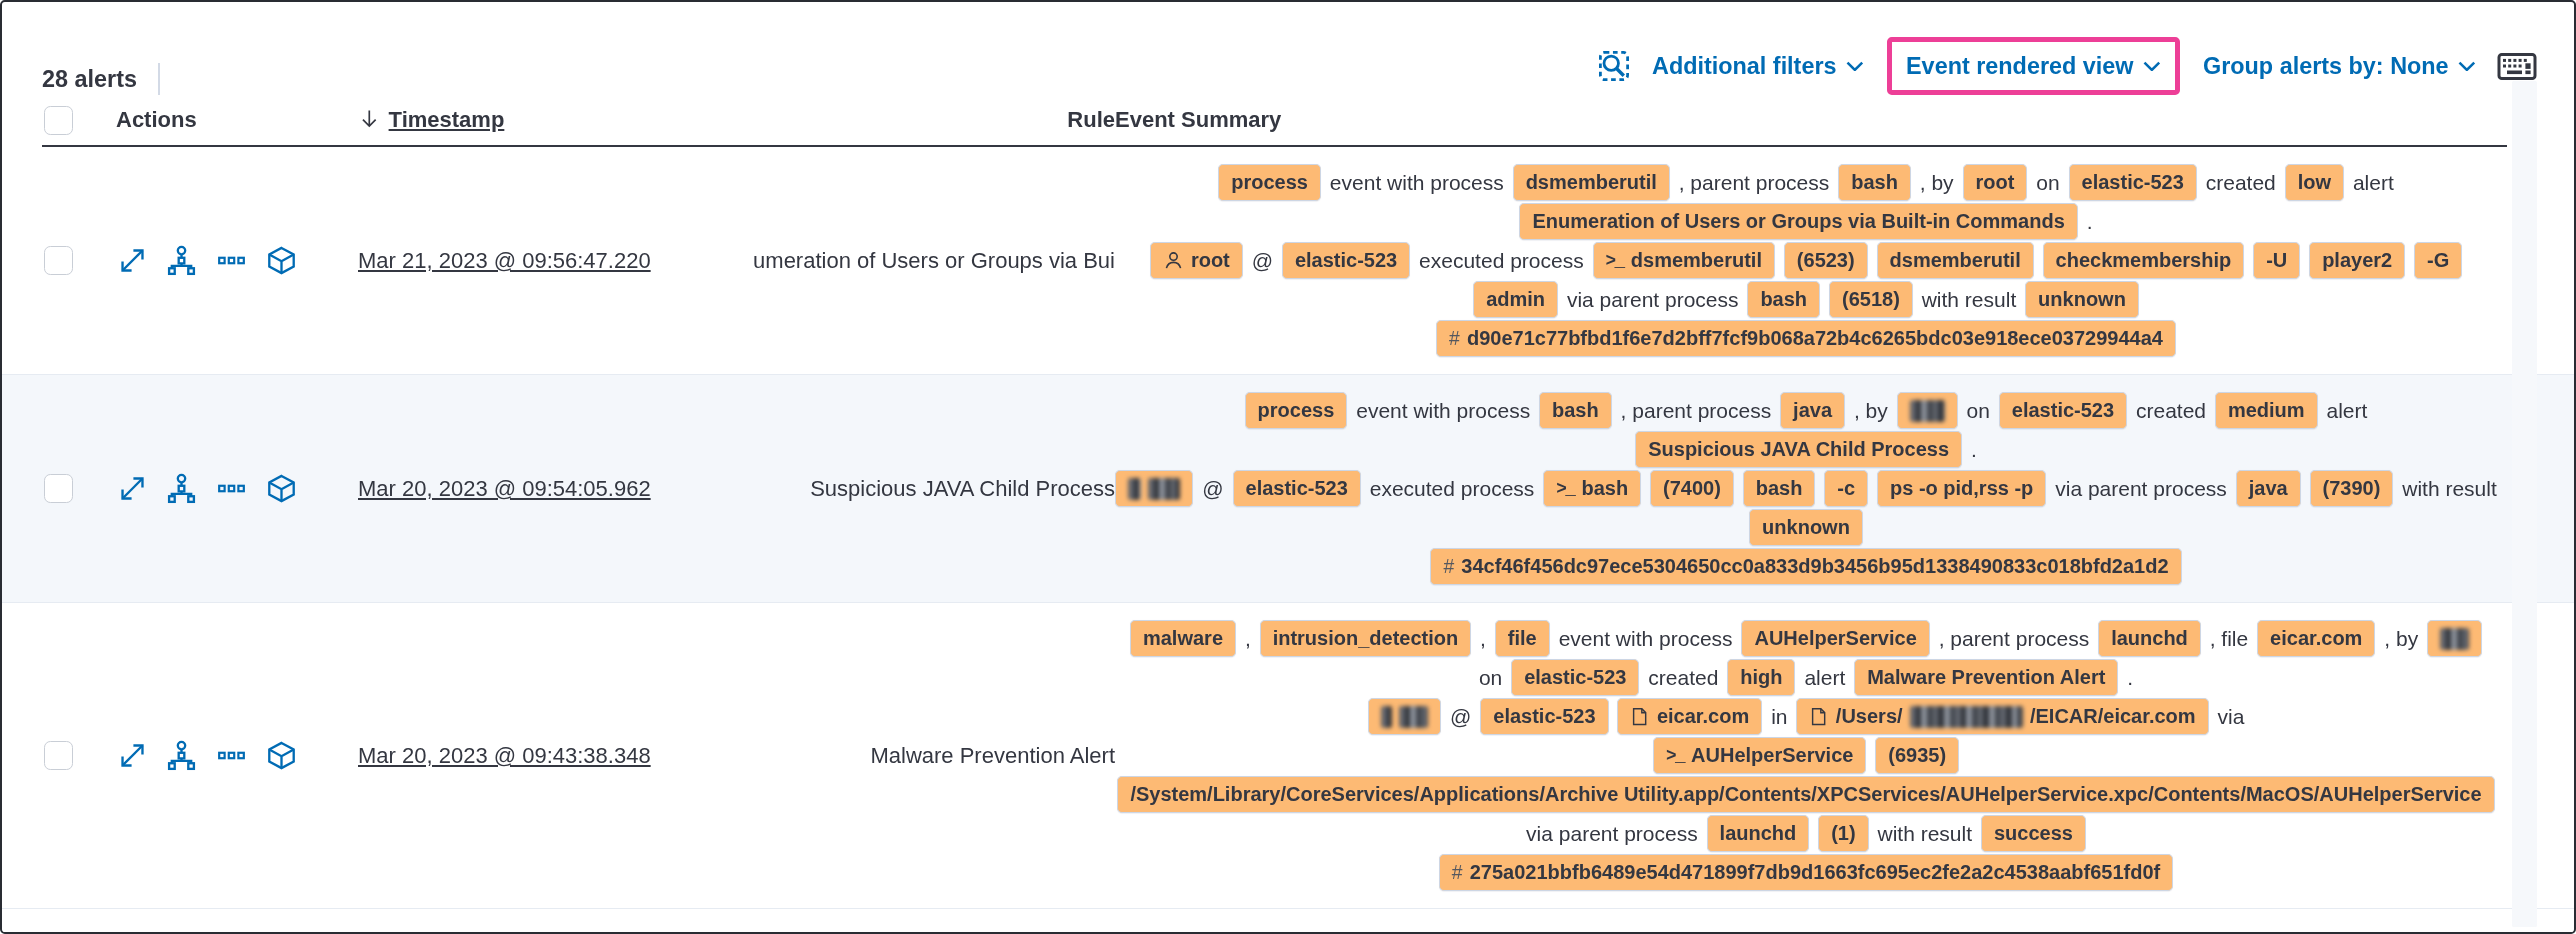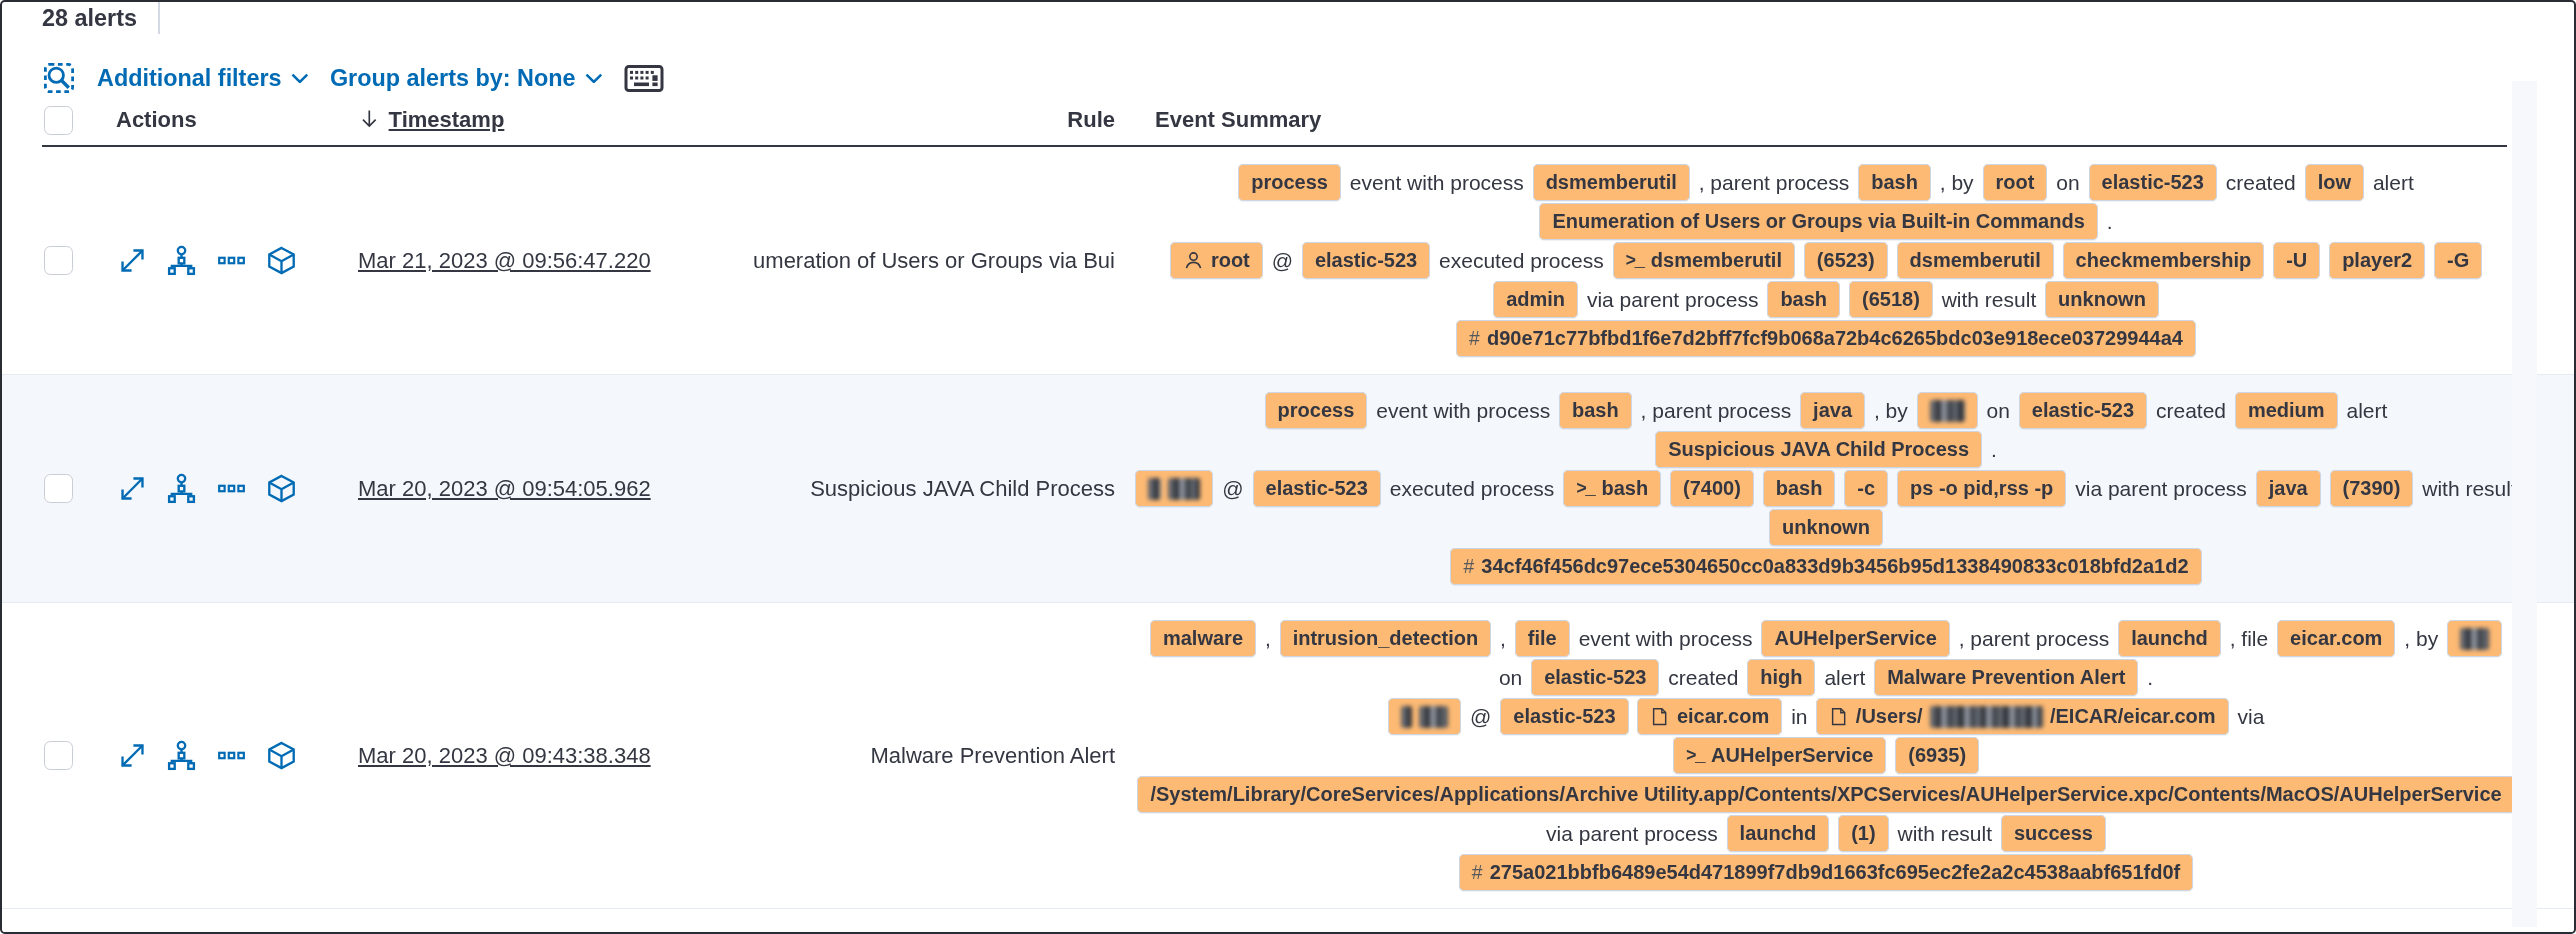--- a/index.html
+++ b/index.html
@@ -1,20 +1,20 @@
 <!DOCTYPE html>
 <html style="font-size:13px"><head>
 <meta charset="utf-8">
 <style>
   html,body{margin:0;padding:0;background:#fff;}
   body{width:2576px;height:934px;overflow:hidden;font-family:"Liberation Sans","DejaVu Sans",sans-serif;color:#343741;}
   .frame{box-sizing:border-box;width:2576px;height:934px;border:2.4px solid #292c33;border-radius:4.8px;background:#fff;position:relative;overflow:hidden;}
 
   
-  .topbar{height:93px;display:flex;align-items:flex-start;justify-content:space-between;padding:0 37px 0 40px;flex-direction:column;}
+  .topbar{height:93px;display:flex;align-items:flex-end;justify-content:space-between;padding:0 37px 0 40px;}
   .topbar .left{display:flex;align-items:center;gap:21px;}
   .alert-count{font-size:23.4px;font-weight:700;color:#343741;}
   .vsep{width:1.6px;height:32px;background:#d3dae6;display:inline-block;}
   .topbar .right{display:flex;align-items:center;gap:21px;}
   .link{display:inline-flex;align-items:center;gap:9.7px;color:#006bb4;font-size:23.4px;font-weight:600;cursor:pointer;white-space:nowrap;}
   .chev svg{display:block;}
   .tool-icn{display:inline-flex;align-items:center;}
   .tool-icn.blue{color:#006bb4;}
   .tool-icn.dark{color:#343741;}
   .hl-box{display:inline-flex;align-items:center;border:5.6px solid #ed3f97;border-radius:4.8px;padding:10.5px 14.5px;margin:0 1.6px;}
@@ -32,21 +32,21 @@
 
   
   .trow{display:flex;align-items:stretch;padding:16px 77px 16px 42px;border-bottom:0.8px solid #e6ebf2;font-size:22px;}
   .trow.striped{background:#f4f7fb;}
   .trow .c-check,.trow .c-actions,.trow .c-time,.trow .c-rule{align-self:center;}
   .trow .c-time,.trow .c-rule{font-size:22px;color:#343741;}
   .act-btn{display:inline-flex;width:32px;height:32px;align-items:center;justify-content:center;color:#006bb4;cursor:pointer;}
   .act-btn svg{display:block;}
 
   
-  .c-sum{display:flex;flex-direction:column;justify-content:center;margin-left:40px;}
+  .c-sum{display:flex;flex-direction:column;justify-content:center;}
   .sum-line{height:39px;display:flex;align-items:center;justify-content:center;gap:8.9px;white-space:nowrap;}
   .sum-text{font-size:21px;color:#343741;}
   .badge{display:inline-flex;align-items:center;gap:7.2px;height:35px;padding:0 12px;background:#fdba74;border:0.8px solid #cdd6e4;border-radius:4.8px;font-size:20px;font-weight:600;color:#343741;box-shadow:0 0.8px 0.8px rgba(152,162,179,.15);cursor:pointer;}
   .badge .icn{display:inline-flex;color:#343741;}
   .term-sym{font-family:"Liberation Mono","DejaVu Sans Mono",monospace;font-size:17.7px;font-weight:700;letter-spacing:-1.6px;}
   .hash-sym{font-size:19.3px;font-weight:400;color:#55585f;}
   .redact{display:inline-block;height:22px;border-radius:2.4px;vertical-align:middle;background:repeating-linear-gradient(90deg,#60646c 0 5.6px,#33363c 5.6px 11.3px,#8a8f98 11.3px 17px,#44484f 17px 22.6px);filter:blur(2px);}
 
   
   .scrollbar{position:absolute;top:79px;bottom:4.8px;right:37px;width:25px;background:#f6f8fb;border-radius:1.6px;}
@@ -69,20 +69,30 @@
           <path d="M9.2 9.2l3.4 3.4" stroke-width="1.6"></path>
         </svg>
       </span>
       <span class="link">
         <span>Additional filters</span>
         <span class="chev">
             <svg width="17.7" height="10.5" viewBox="0 0 12 7">
               <path d="M1 1l5 5 5-5" stroke="currentColor" stroke-width="1.7" fill="none"></path>
             </svg>
           </span>
+      </span>
+      <span class="hl-box">
+        <span class="link">
+          <span>Event rendered view</span>
+          <span class="chev">
+              <svg width="17.7" height="10.5" viewBox="0 0 12 7">
+                <path d="M1 1l5 5 5-5" stroke="currentColor" stroke-width="1.7" fill="none"></path>
+              </svg>
+            </span>
+        </span>
       </span>
       <span class="link">
         <span>Group alerts by: None</span>
         <span class="chev">
             <svg width="17.7" height="10.5" viewBox="0 0 12 7">
               <path d="M1 1l5 5 5-5" stroke="currentColor" stroke-width="1.7" fill="none"></path>
             </svg>
           </span>
       </span>
       <span class="tool-icn dark">

